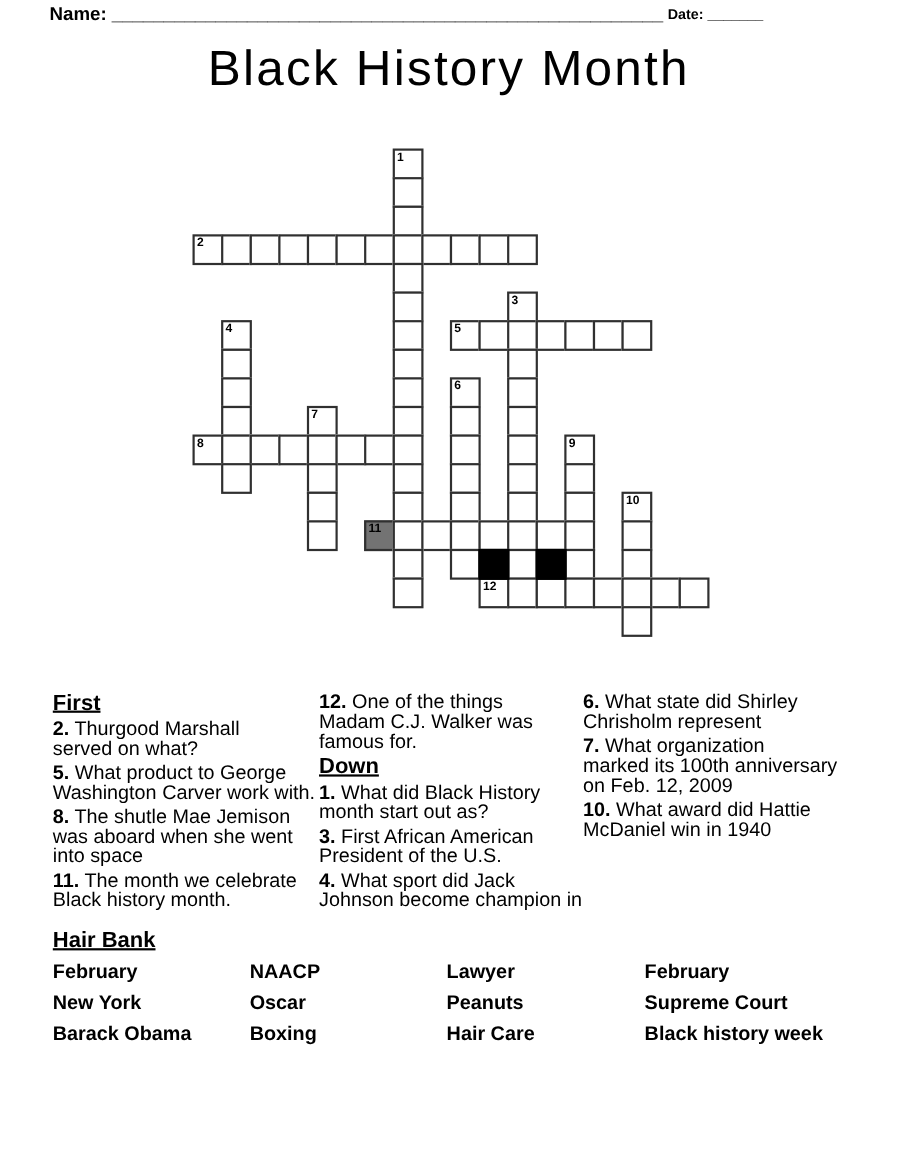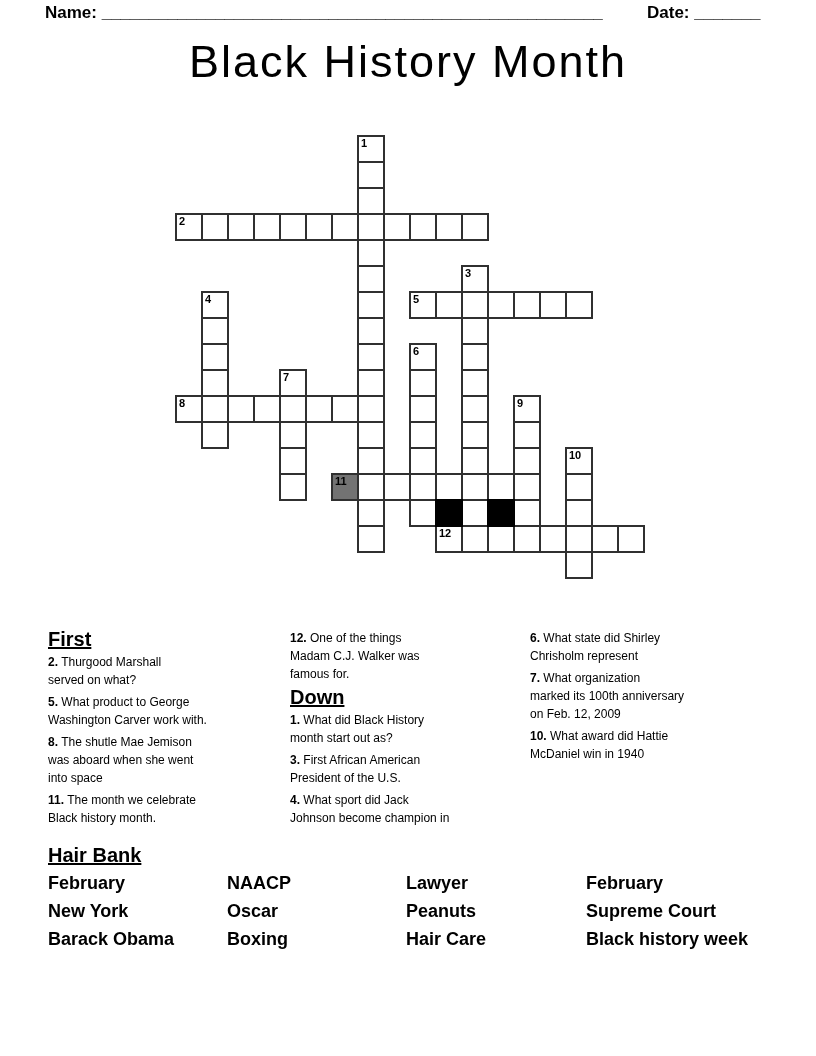--- a/index.html
+++ b/index.html
@@ -2,32 +2,32 @@
 <html><head>
 <meta charset="utf-8">
 <style>
   html,body{margin:0;padding:0;}
   body{
     width:816px;height:1056px;position:relative;background:#ffffff;
     font-family:"Liberation Sans",sans-serif;color:#000;overflow:hidden;
   }
   .abs{position:absolute;font-weight:bold;}
   #name-block{left:45px;top:3px;font-size:17px;line-height:20px;white-space:nowrap;}
-  #date-block{left:647px;top:3px;font-size:17px;line-height:20px;white-space:nowrap;}
+  #date-block{left:607px;top:3px;font-size:13px;line-height:20px;white-space:nowrap;}
   #page-title{left:0;right:0;top:36px;text-align:center;font-size:45px;letter-spacing:2px;line-height:52px;font-weight:400;}
   #grid{left:175px;top:135px;width:472px;height:446px;}
   .cell{position:absolute;width:28px;height:28px;box-sizing:border-box;
         border:2px solid #303030;background:#ffffff;}
   .cell.black{background:#000000;border-color:#000000;}
   .cnum{position:absolute;top:0px;left:2px;font-size:11px;line-height:12px;color:#000;}
   .clue-col{position:absolute;top:629px;}
   #clue-col-1{left:48px;width:240px;}
   #clue-col-2{left:290px;width:240px;}
   #clue-col-3{left:530px;width:256px;}
-  .clue{font-size:12px;line-height:18px;margin:0 0 4px 0;white-space:pre-line;}
+  .clue{font-size:18px;line-height:18px;margin:0 0 4px 0;white-space:pre-line;}
   .clue-num{font-weight:bold;}
   .clue-header{font-size:20px;line-height:21px;font-weight:bold;text-decoration:underline;margin:0 0 3px 0;}
   #wordbank-header{left:48px;top:845px;font-size:20px;line-height:21px;font-weight:bold;text-decoration:underline;}
   #wordbank{left:48px;top:874px;display:grid;grid-template-columns:179px 179px 180px 232px;
             row-gap:10px;font-size:18px;line-height:18px;}
 </style>
 </head>
 <body>
 
 <div class="abs" id="name-block"><span>Name:</span> <span>_____________________________________________________</span></div>

